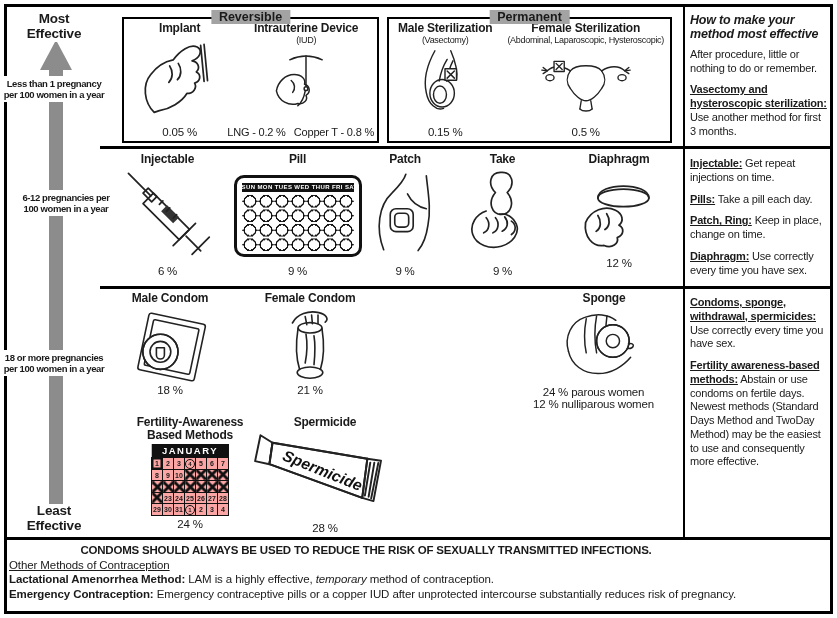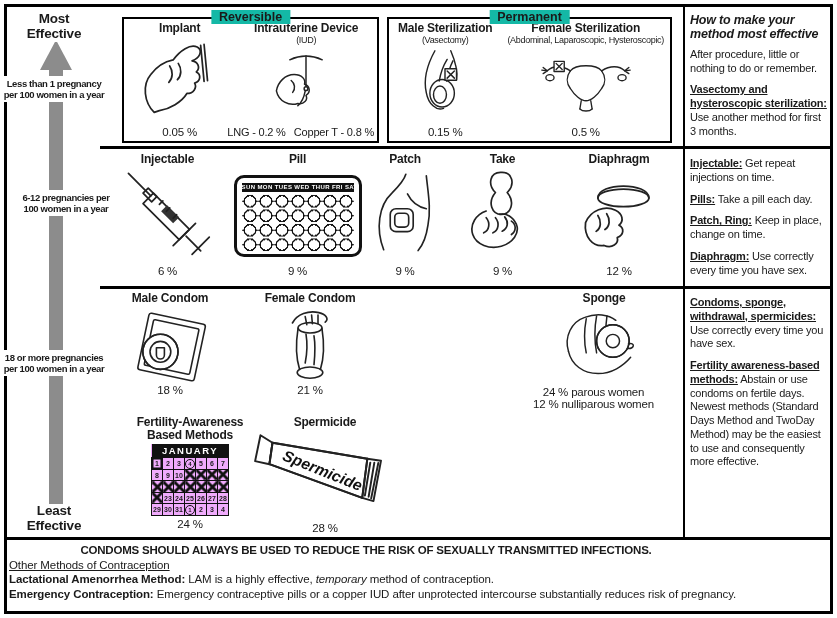--- a/index.html
+++ b/index.html
@@ -15,21 +15,21 @@
               padding:2px 0;letter-spacing:-0.4px;}
   .arrow-bar{background:#8c8c8c;}
   .arrow-head{width:0;height:0;border-left:16px solid transparent;border-right:16px solid transparent;
               border-bottom:30px solid #8c8c8c;}
   
   .cell{position:absolute;display:flex;flex-direction:column;align-items:center;}
   .name{font-weight:bold;font-size:12px;text-align:center;letter-spacing:-0.2px;line-height:1.1;white-space:nowrap;}
   .sub{font-size:9px;text-align:center;letter-spacing:-0.3px;white-space:nowrap;}
   .rate{font-size:11.5px;text-align:center;letter-spacing:-0.2px;white-space:nowrap;}
   .groupbox{position:absolute;border:2px solid #000;}
-  .legend{position:absolute;top:-9px;left:50%;transform:translateX(-50%);background:#14b8a6;
+  .legend{position:absolute;top:-9px;left:50%;transform:translateX(-50%);background:#a3a3a3;
           padding:0 8px;font-weight:bold;font-size:12.5px;white-space:nowrap;}
   .r1row{display:flex;width:100%;height:100%;}
   .r1cell{display:flex;flex-direction:column;align-items:center;padding-top:3px;}
   
   .sidebar-sec{position:absolute;left:690px;width:139px;font-size:11px;line-height:1.25;letter-spacing:-0.2px;}
   .side-title{font-weight:bold;font-style:italic;font-size:12.5px;line-height:1.15;margin:0 0 6px 0;}
   .side-p{margin:0 0 8px 0;}
   .lead{font-weight:bold;text-decoration:underline;}
   
   .warn{font-weight:bold;font-size:11.5px;text-align:center;letter-spacing:-0.2px;}
@@ -44,21 +44,21 @@
   
   .pillpack{width:128px;height:82px;border:3px solid #111;border-radius:10px;padding:5px 5px 0 5px;box-sizing:border-box;background:#fff;}
   .pill-days{height:9px;background:#111;color:#fff;font-size:6px;line-height:9px;text-align:center;
              letter-spacing:0.4px;white-space:nowrap;overflow:hidden;font-weight:bold;}
   .pill-grid{height:58px;margin-top:2px;
      background-image:
        radial-gradient(circle 6.5px at center,#fff 0 5px,#111 5px 6.5px,rgba(0,0,0,0) 6.6px),
        repeating-linear-gradient(to bottom,rgba(0,0,0,0) 0 6.7px,#111 6.7px 7.8px,rgba(0,0,0,0) 7.8px 14.5px);
      background-size:16px 14.5px,100% 14.5px;}
   
-  .cal{border-collapse:collapse;background:#f0abfc;}
+  .cal{border-collapse:collapse;background:#fca5a5;}
   .cal th{background:#111;color:#fff;font-size:9.5px;letter-spacing:1.5px;padding:1px 0;font-weight:bold;}
   .cal td{border:1px solid #111;width:10px;height:10.5px;font-size:7px;font-weight:bold;
           text-align:center;padding:0;line-height:1;}
   .cal td.x{background-image:linear-gradient(45deg,rgba(0,0,0,0) 40%,#111 40%,#111 60%,rgba(0,0,0,0) 60%),
             linear-gradient(135deg,rgba(0,0,0,0) 40%,#111 40%,#111 60%,rgba(0,0,0,0) 60%);}
   .cal td.boldbox{box-shadow:inset 0 0 0 1.5px #111;}
   .circ{display:inline-block;width:8px;height:8px;border:1px solid #111;border-radius:50%;
         line-height:8px;font-size:6px;}
 </style>
 </head>
@@ -222,21 +222,21 @@
     <div class="name">Diaphragm</div>
     <span style="margin-top:2px;">
       <svg class="ic" width="92" height="88" viewBox="0 0 100 100">
         <path d="M26,34 C26,16 84,16 84,34"></path>
         <ellipse cx="55" cy="34" rx="29" ry="10"></ellipse>
         <path d="M12,62 C18,48 34,42 46,48 C54,52 56,60 50,65 C56,68 56,76 48,79 C50,86 42,92 33,88 C20,90 10,78 12,62 Z"></path>
         <path d="M26,54 C30,60 30,68 24,72"></path>
           <path d="M36,52 C40,58 40,66 34,70"></path>
       </svg>
     </span>
-    <div class="rate" style="position:absolute;bottom:6px;">12 %</div>
+    <div class="rate" style="position:absolute;bottom:14px;">12 %</div>
   </div>
 
   <div class="cell" style="left:100px;top:292px;width:140px;height:120px;">
     <div class="name">Male Condom</div>
     <span style="margin-top:2px;">
       <svg class="ic" width="100" height="80" viewBox="0 0 120 100">
         <g transform="rotate(12 62 50)">
             <rect x="26" y="14" width="72" height="72" rx="3"></rect>
             <rect x="33" y="21" width="58" height="58" rx="2"></rect>
           </g>

